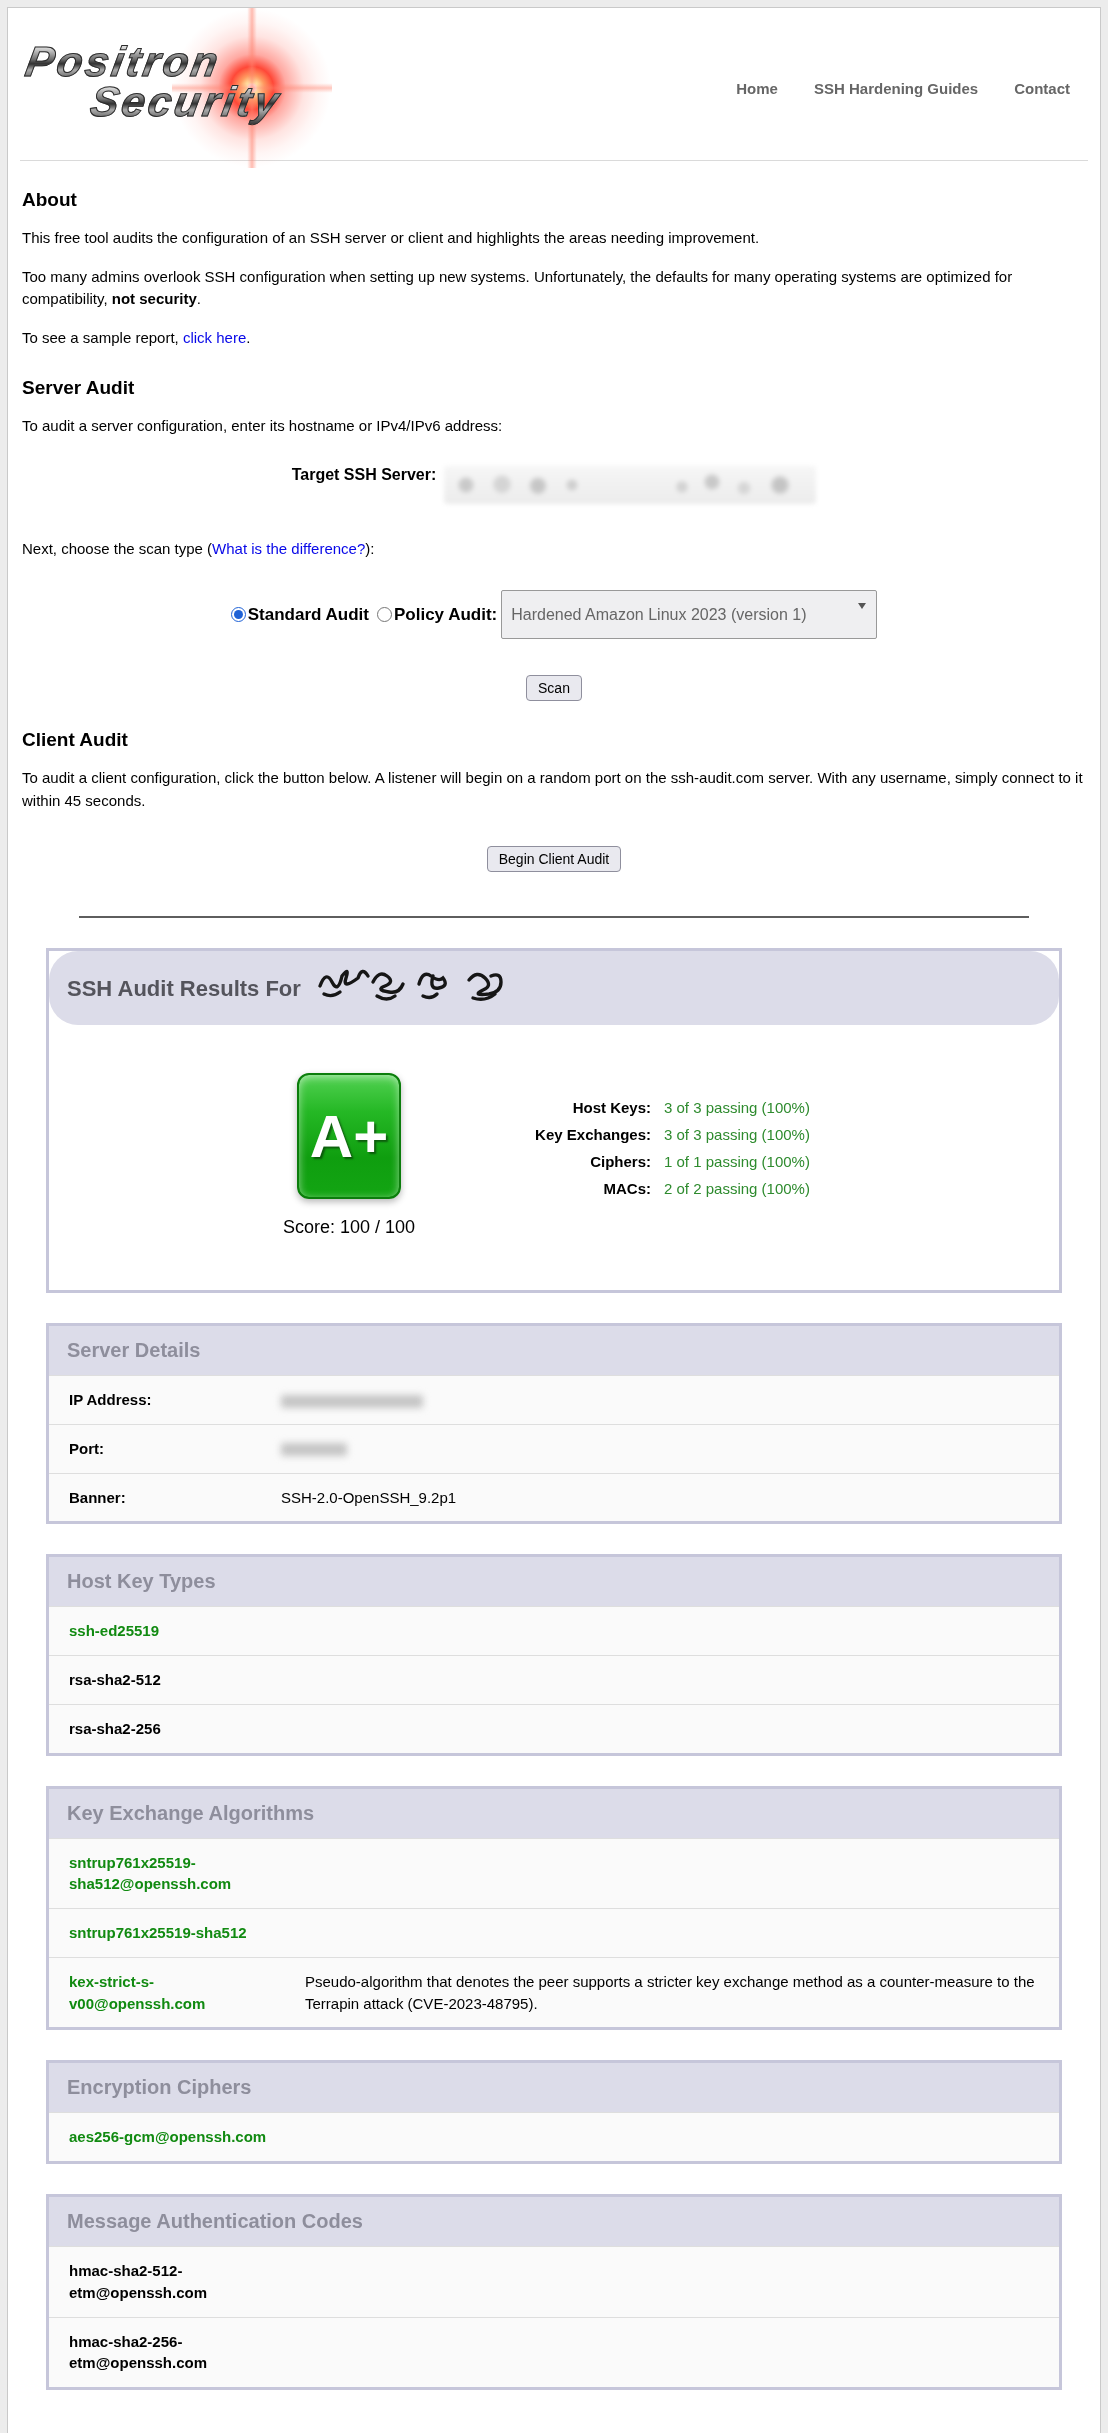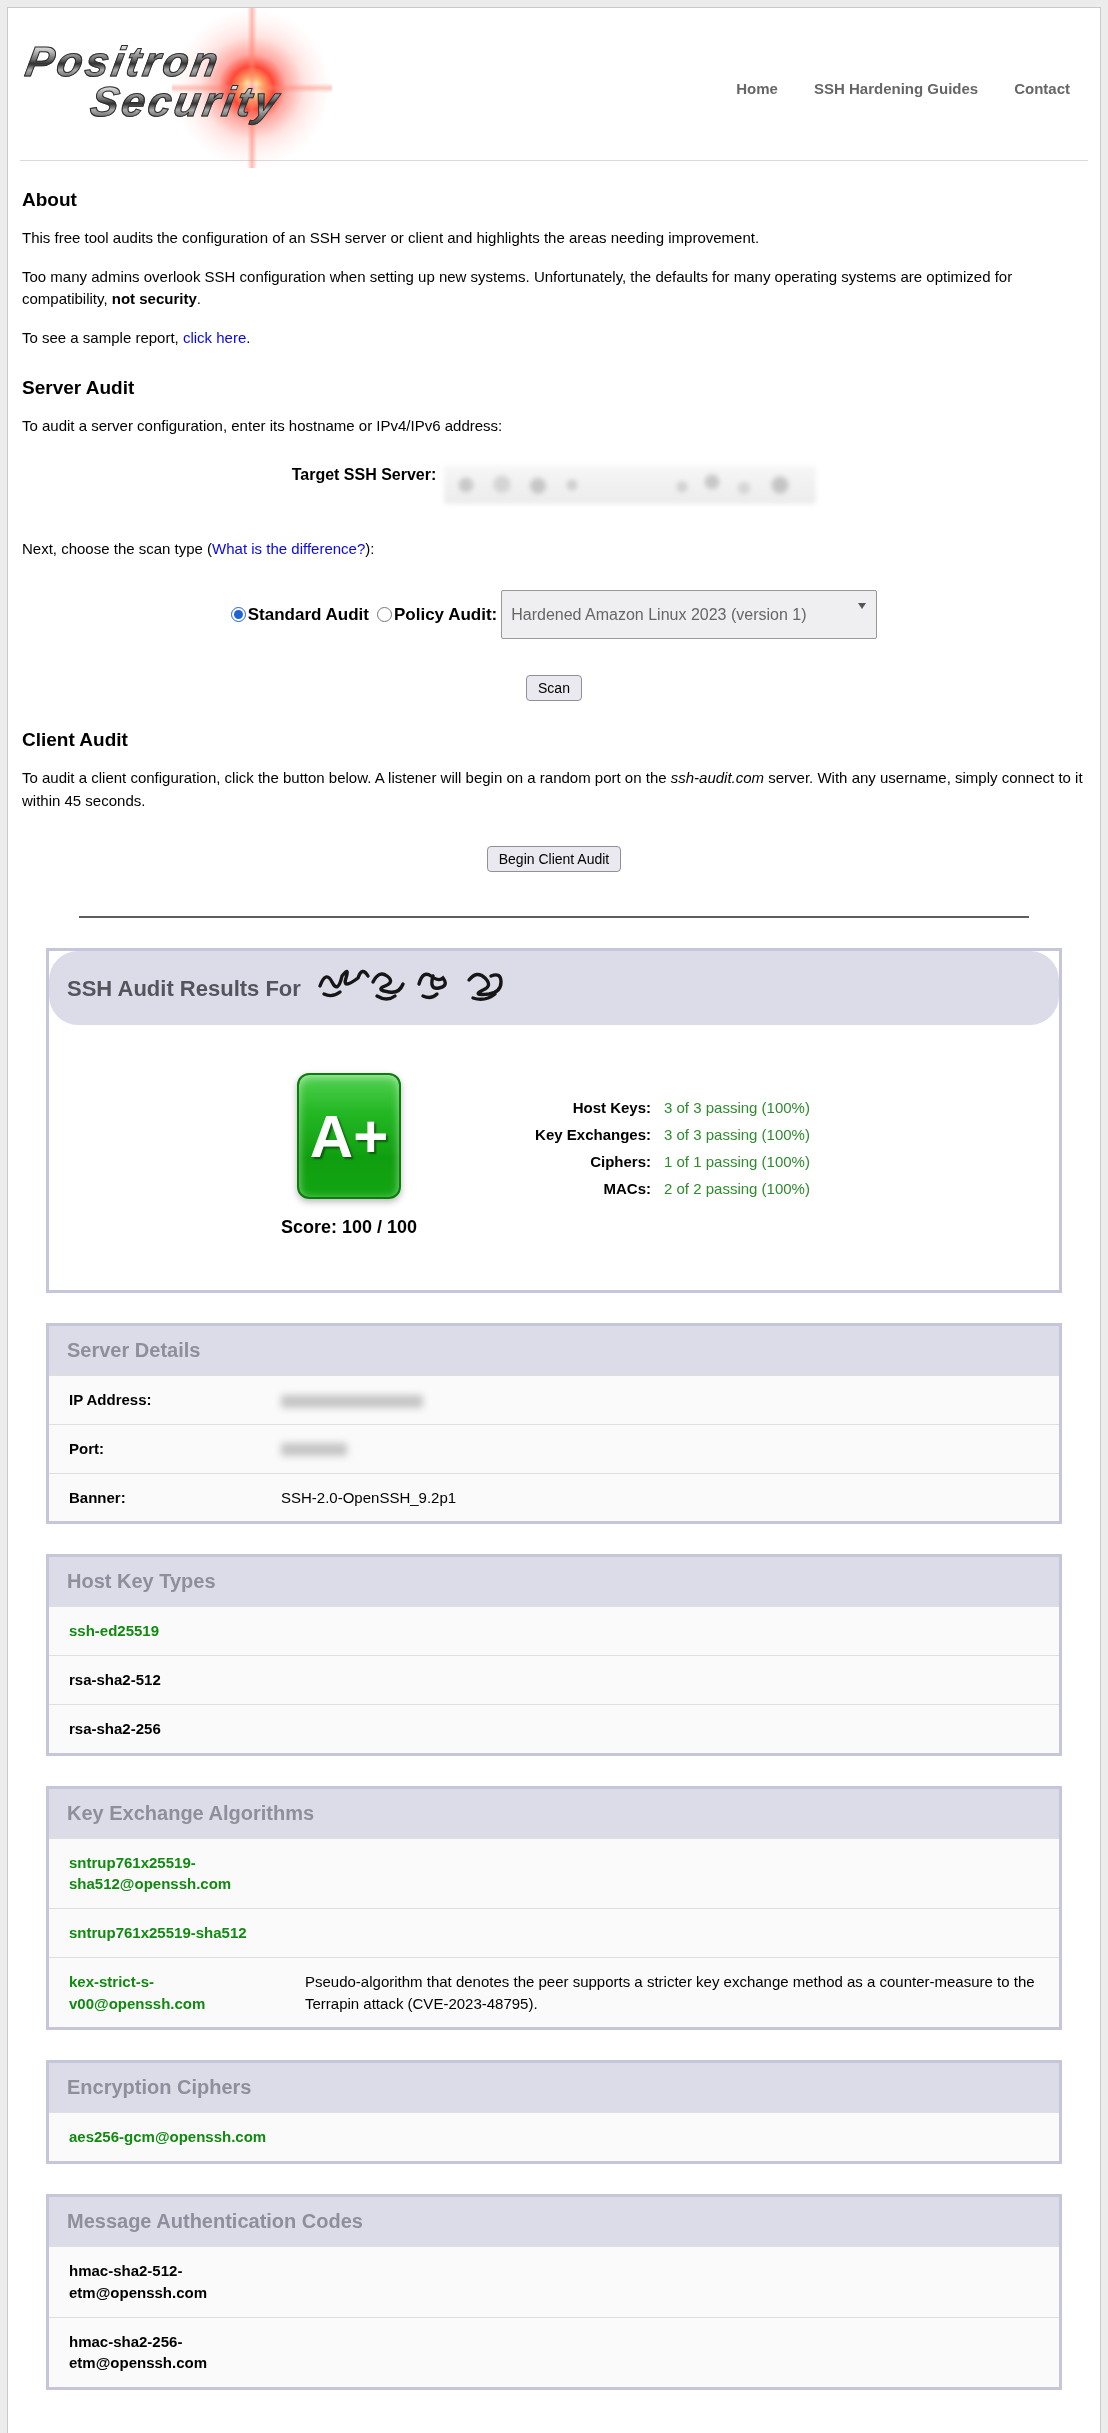--- a/index.html
+++ b/index.html
@@ -100,35 +100,35 @@
   .grade-col { width:160px; margin-left:196px; text-align:center; flex:0 0 auto; }
   .badge {
     width:104px; height:126px; margin:0 auto; border-radius:12px;
     background:linear-gradient(180deg,#52d152 0%,#25b825 30%,#0f9e0f 68%,#13a513 100%);
     border:2px solid #0b7d0b;
     box-shadow:inset 0 2px 8px rgba(255,255,255,.55), 0 3px 7px rgba(0,0,0,.28);
     color:#fff; font-size:60px; font-weight:bold;
     display:flex; align-items:center; justify-content:center;
     text-shadow:2px 2px 2px rgba(0,0,0,.45);
   }
-  .score { font-weight:bold; font-size:18px; margin-top:18px; white-space:nowrap; }
+  .score { font-weight:normal; font-size:18px; margin-top:18px; white-space:nowrap; }
   .stats-col { margin-left:70px; padding-top:16px; }
   .stat-row { display:flex; margin:10px 0; }
   .stat-label { width:152px; text-align:right; font-weight:bold; }
   .stat-value { color:#2e8b2e; margin-left:13px; }
   
   .t-row { display:flex; background:#fafafa; border-top:1px solid #dedede; padding:13px 20px; line-height:1.45; }
   .t-row:first-of-type { border-top:none; }
   .t-label { width:212px; font-weight:bold; flex:0 0 auto; }
   .t-name { width:218px; font-weight:bold; flex:0 0 auto; overflow-wrap:break-word; }
   .t-note { flex:1; padding-left:18px; }
   .good { color:#118a11; }
   .redact-bar { display:inline-block; vertical-align:middle; background:#c5c5c5; height:13px; border-radius:2px; filter:blur(3.5px); }
   .redact-ip { width:142px; } .redact-port { width:66px; }
-  .em { font-style:italic; }
+  .em { }
   b, .bold { font-weight:bold; }
 </style>
 </head>
 <body>
 
 <div class="main-box">
 
   <div class="site-header">
     <div class="logo">
       <div class="flare"></div>

